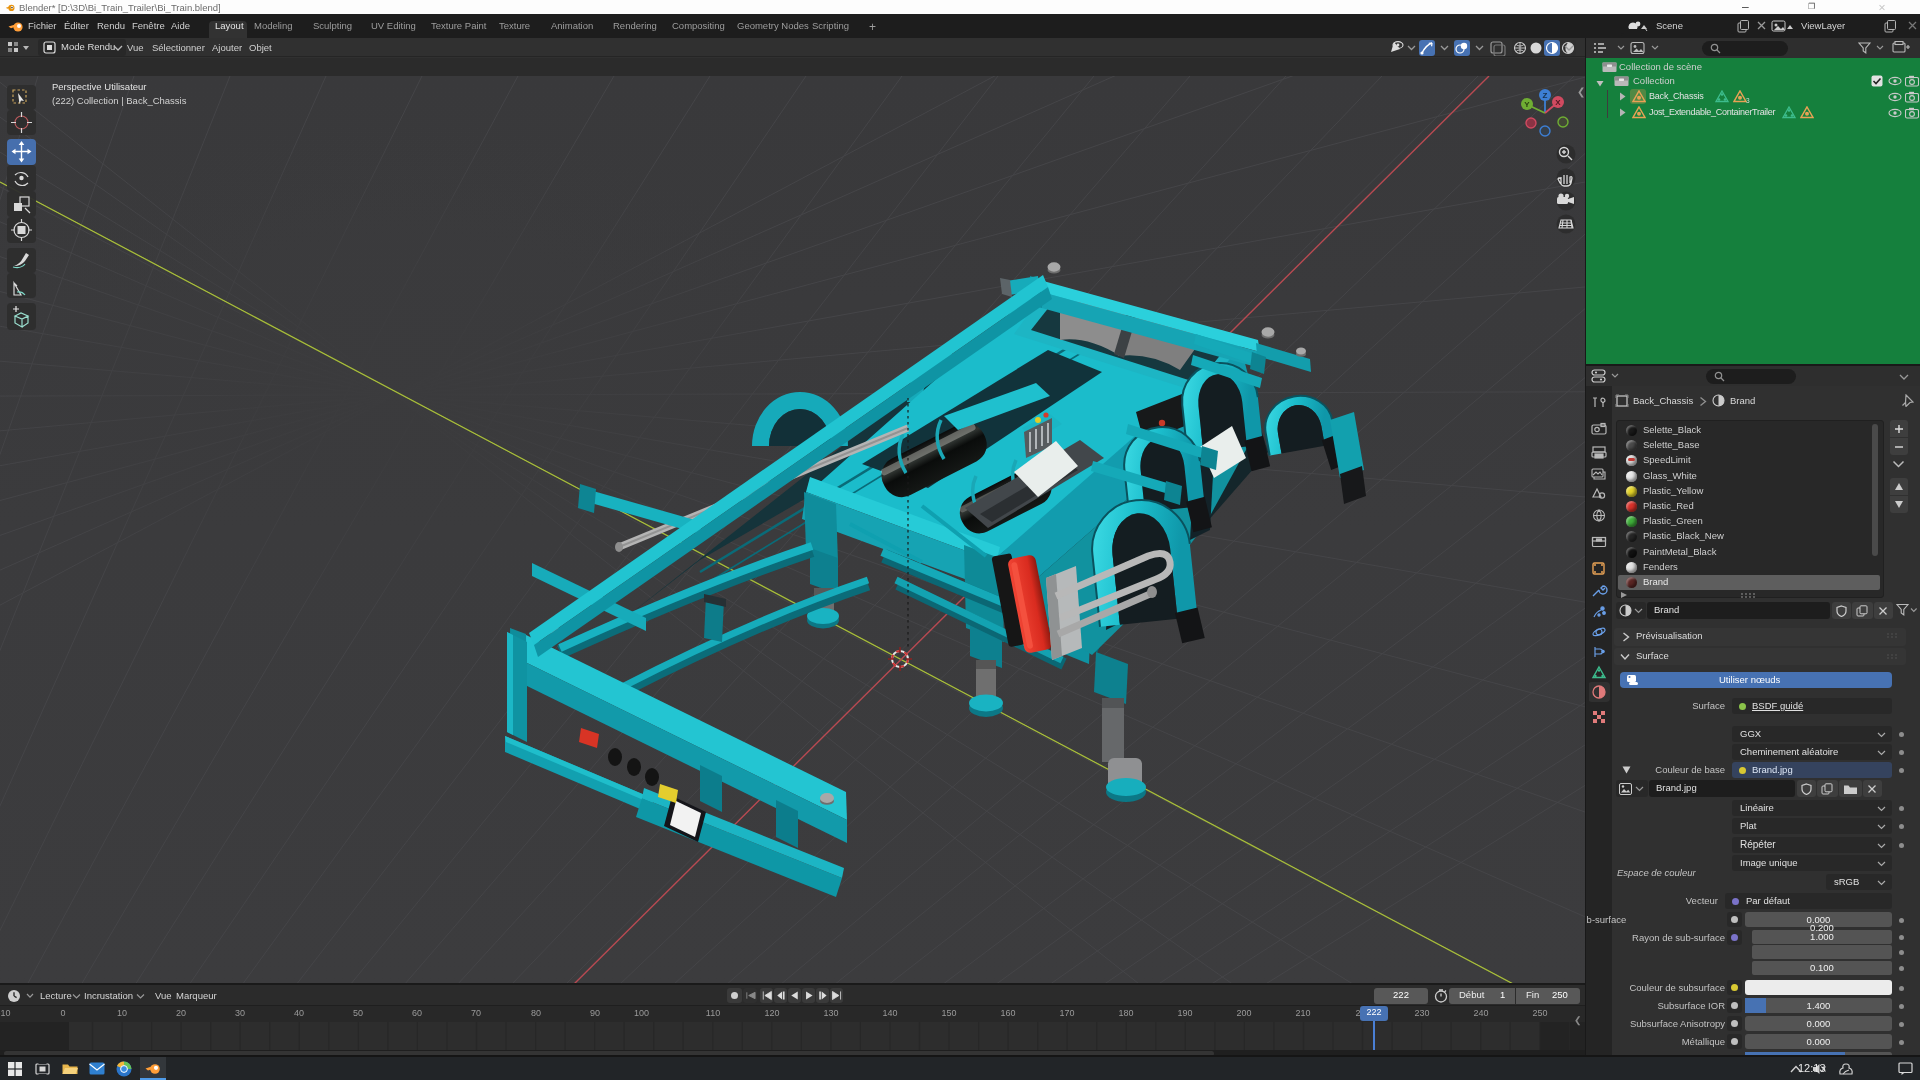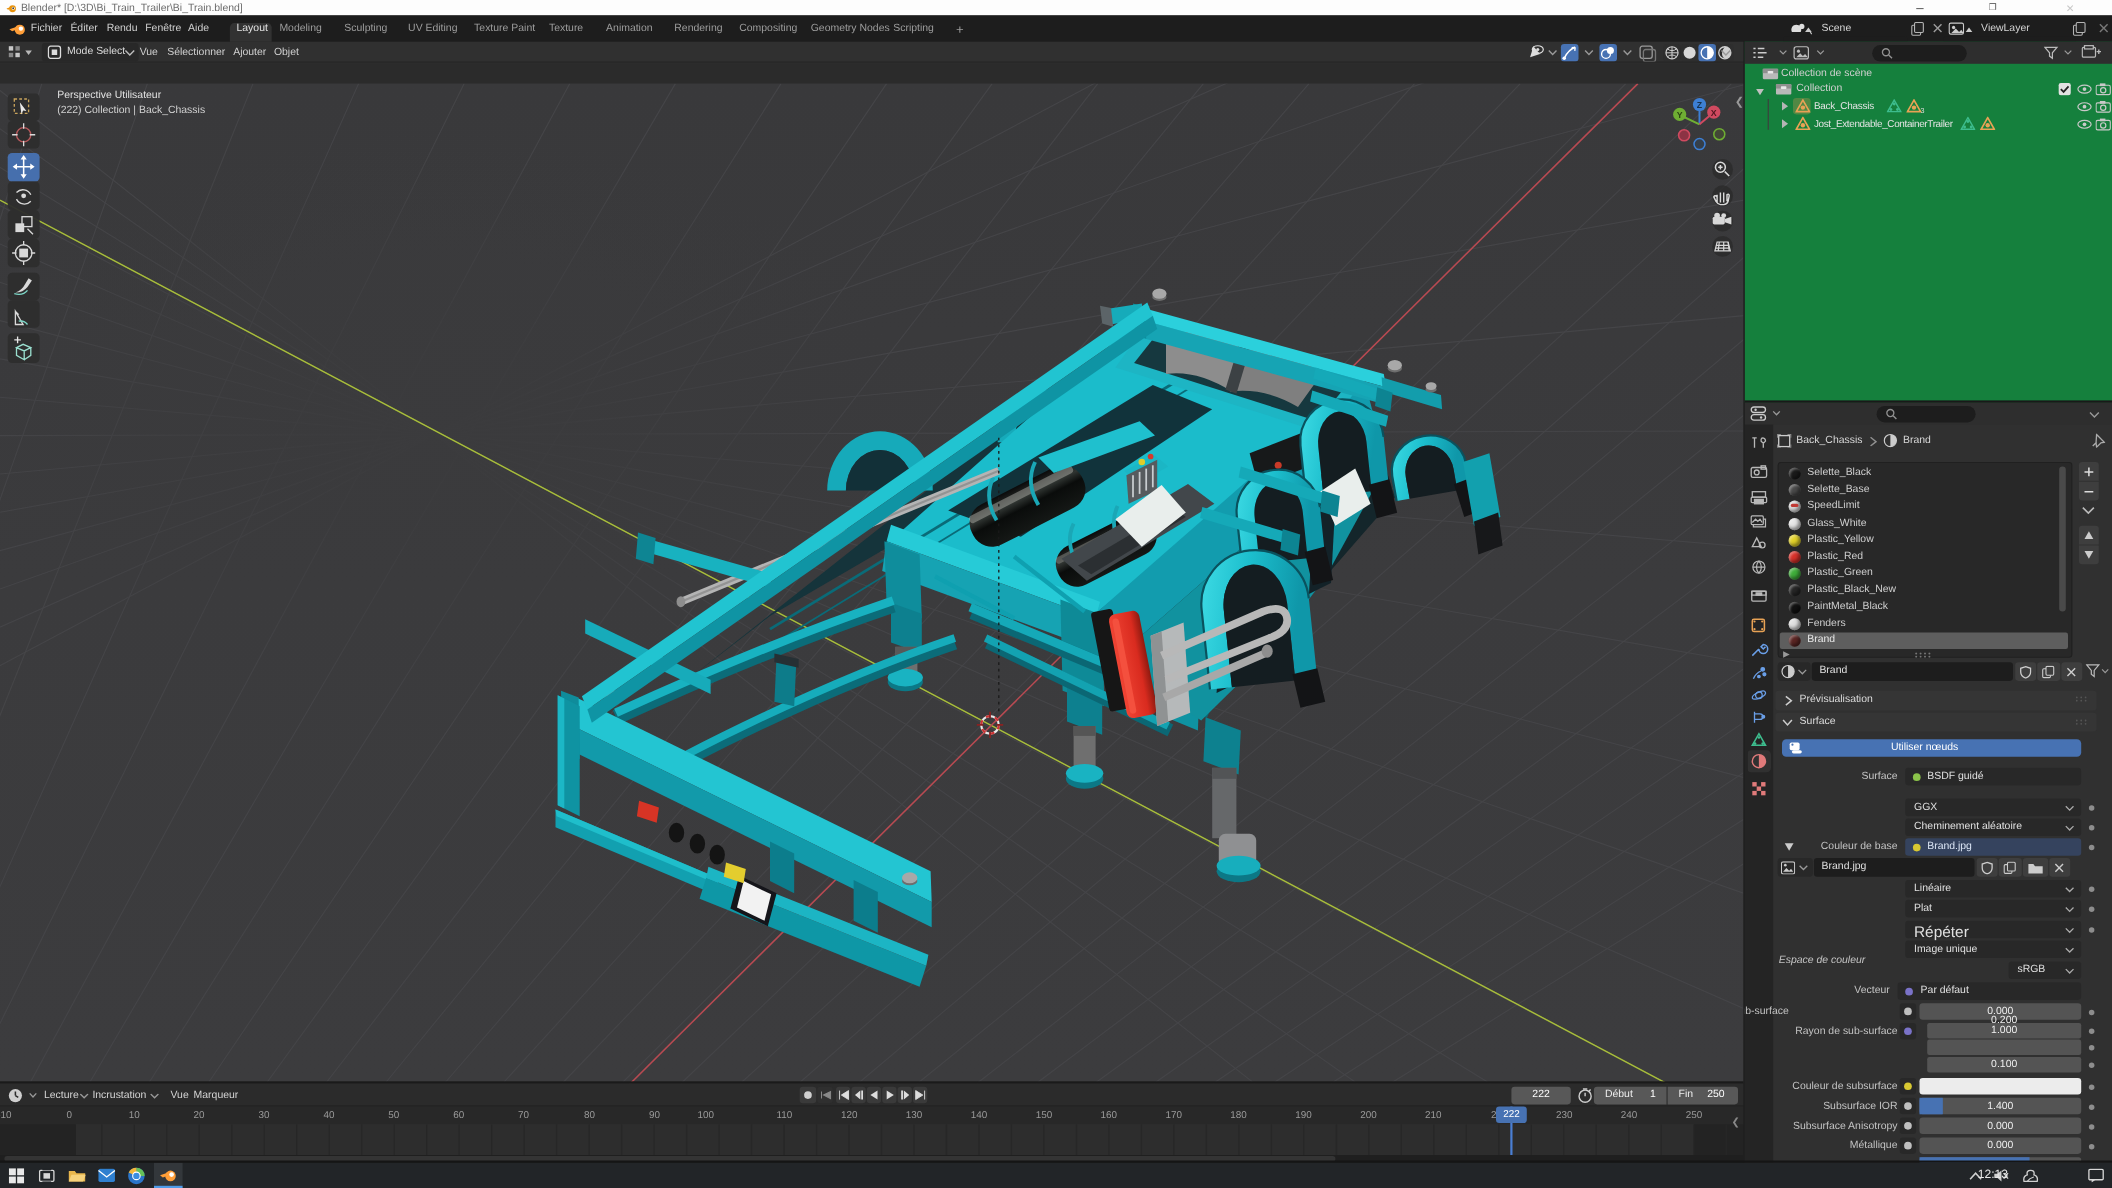--- a/index.html
+++ b/index.html
@@ -95,21 +95,21 @@
       <rect x="8" y="2" width="4" height="4" fill="#888"></rect>
       <rect x="2" y="8" width="4" height="4" fill="#888"></rect>
       <rect x="8" y="8" width="4" height="4" fill="#c8c8c8"></rect>
       <path d="M17 6 l6 0 -3 4 Z" fill="#b8b8b8"></path>
     </svg>
   <div class="abs" style="left:38px;top:1px;width:88px;height:17px;background:#282828;border-radius:3px"></div>
   <svg class="abs" style="left:43px;top:3px" width="14" height="13" viewBox="0 0 14 13">
       <rect x="1" y="1" width="11" height="11" rx="2" fill="none" stroke="#ddd" stroke-width="1.2"></rect>
       <rect x="4" y="4" width="5" height="5" fill="#ddd"></rect>
     </svg>
-  <span class="abs f11" style="left:61px;top:3px;color:#dcdcdc">Mode Select</span>
+  <span class="abs f11" style="left:61px;top:3px;color:#dcdcdc">Mode Rendu</span>
   <svg class="abs" style="left:113px;top:7px" width="10" height="6" viewBox="0 0 10 6">
       <path d="M1 1 l4 4 4-4" stroke="#bbb" fill="none" stroke-width="1.3"></path>
     </svg>
   <span class="menu abs" style="left:127px;top:4px">Vue</span>
   <span class="menu abs" style="left:152px;top:4px">Sélectionner</span>
   <span class="menu abs" style="left:212px;top:4px">Ajouter</span>
   <span class="menu abs" style="left:249px;top:4px">Objet</span>
 
   <svg class="abs" style="left:1388px;top:2px" width="190" height="16" viewBox="0 0 190 16">
     <path d="M3 12 L6 2 L12 9 Z" fill="#ddd"></path>
@@ -1030,21 +1030,21 @@
       <div class="abs" style="left:34px;top:306px;width:272px;height:16px;background:#4772b3;border-radius:4px"></div>
       <svg class="abs" style="left:40px;top:308px" width="14" height="12" viewBox="0 0 14 12">
         <rect x="1" y="1" width="9" height="7" rx="1.5" fill="#fff"></rect>
         <rect x="3" y="8" width="9" height="3" rx="1.5" fill="#fff"></rect>
         <circle cx="3.5" cy="3" r="1" fill="#4772b3"></circle>
       </svg>
       <span class="abs" style="left:133px;top:308px;color:#fff;font-size:9.5px;">Utiliser nœuds</span>
       <span class="abs" style="left:-11px;top:334px;width:150px;text-align:right;color:#c3c3c3;font-size:9.5px;display:inline-block">Surface</span>
       <div class="abs" style="left:146px;top:332px;width:160px;height:16px;background:#282828;border-radius:3px"></div>
       <span class="abs dot" style="left:153px;top:337px;background:#8bc34a"></span>
-      <span class="abs" style="left:166px;top:334px;color:#e0e0e0;font-size:9.5px;">BSDF guidé</span>
+      <span class="abs" style="left:166px;top:334px;color:#e0e0e0;font-size:9.5px;text-decoration:underline;">BSDF guidé</span>
       <div class="abs" style="left:146px;top:360px;width:160px;height:16px;background:#282828;border-radius:3px"></div>
       <span class="abs" style="left:154px;top:362px;color:#e0e0e0;font-size:9.5px;">GGX</span>
       <svg class="abs" style="left:291px;top:366px" width="9" height="6" viewBox="0 0 9 6">
         <path d="M1 1 l3.5 3.5 3.5-3.5" stroke="#aaa" fill="none" stroke-width="1.2"></path>
       </svg>
       <span class="abs" style="left:313px;top:366px;width:5px;height:5px;border-radius:50%;background:#8d8d8d"></span>
       <div class="abs" style="left:146px;top:378px;width:160px;height:16px;background:#282828;border-radius:3px"></div>
       <span class="abs" style="left:154px;top:380px;color:#e0e0e0;font-size:9.5px;">Cheminement aléatoire</span>
       <svg class="abs" style="left:291px;top:384px" width="9" height="6" viewBox="0 0 9 6">
         <path d="M1 1 l3.5 3.5 3.5-3.5" stroke="#aaa" fill="none" stroke-width="1.2"></path>
@@ -1092,21 +1092,21 @@
         <path d="M1 1 l3.5 3.5 3.5-3.5" stroke="#aaa" fill="none" stroke-width="1.2"></path>
       </svg>
       <span class="abs" style="left:313px;top:440.0px;width:5px;height:5px;border-radius:50%;background:#8d8d8d"></span>
       <div class="abs" style="left:146px;top:452.4px;width:160px;height:16px;background:#282828;border-radius:3px"></div>
       <span class="abs" style="left:154px;top:454.4px;color:#e0e0e0;font-size:9.5px;">Plat</span>
       <svg class="abs" style="left:291px;top:458.4px" width="9" height="6" viewBox="0 0 9 6">
         <path d="M1 1 l3.5 3.5 3.5-3.5" stroke="#aaa" fill="none" stroke-width="1.2"></path>
       </svg>
       <span class="abs" style="left:313px;top:458.4px;width:5px;height:5px;border-radius:50%;background:#8d8d8d"></span>
       <div class="abs" style="left:146px;top:470.8px;width:160px;height:16px;background:#282828;border-radius:3px"></div>
-      <span class="abs" style="left:154px;top:472.8px;color:#e0e0e0;font-size:14px;">Répéter</span>
+      <span class="abs" style="left:154px;top:472.8px;color:#e0e0e0;font-size:10px;">Répéter</span>
       <svg class="abs" style="left:291px;top:476.8px" width="9" height="6" viewBox="0 0 9 6">
         <path d="M1 1 l3.5 3.5 3.5-3.5" stroke="#aaa" fill="none" stroke-width="1.2"></path>
       </svg>
       <span class="abs" style="left:313px;top:476.8px;width:5px;height:5px;border-radius:50%;background:#8d8d8d"></span>
       <div class="abs" style="left:146px;top:489.2px;width:160px;height:16px;background:#282828;border-radius:3px"></div>
       <span class="abs" style="left:154px;top:491.2px;color:#e0e0e0;font-size:9.5px;">Image unique</span>
       <svg class="abs" style="left:291px;top:495.2px" width="9" height="6" viewBox="0 0 9 6">
         <path d="M1 1 l3.5 3.5 3.5-3.5" stroke="#aaa" fill="none" stroke-width="1.2"></path>
       </svg>
       <span class="abs" style="left:31px;top:501px;color:#c3c3c3;font-size:9.5px;font-style:italic;">Espace de couleur</span>

